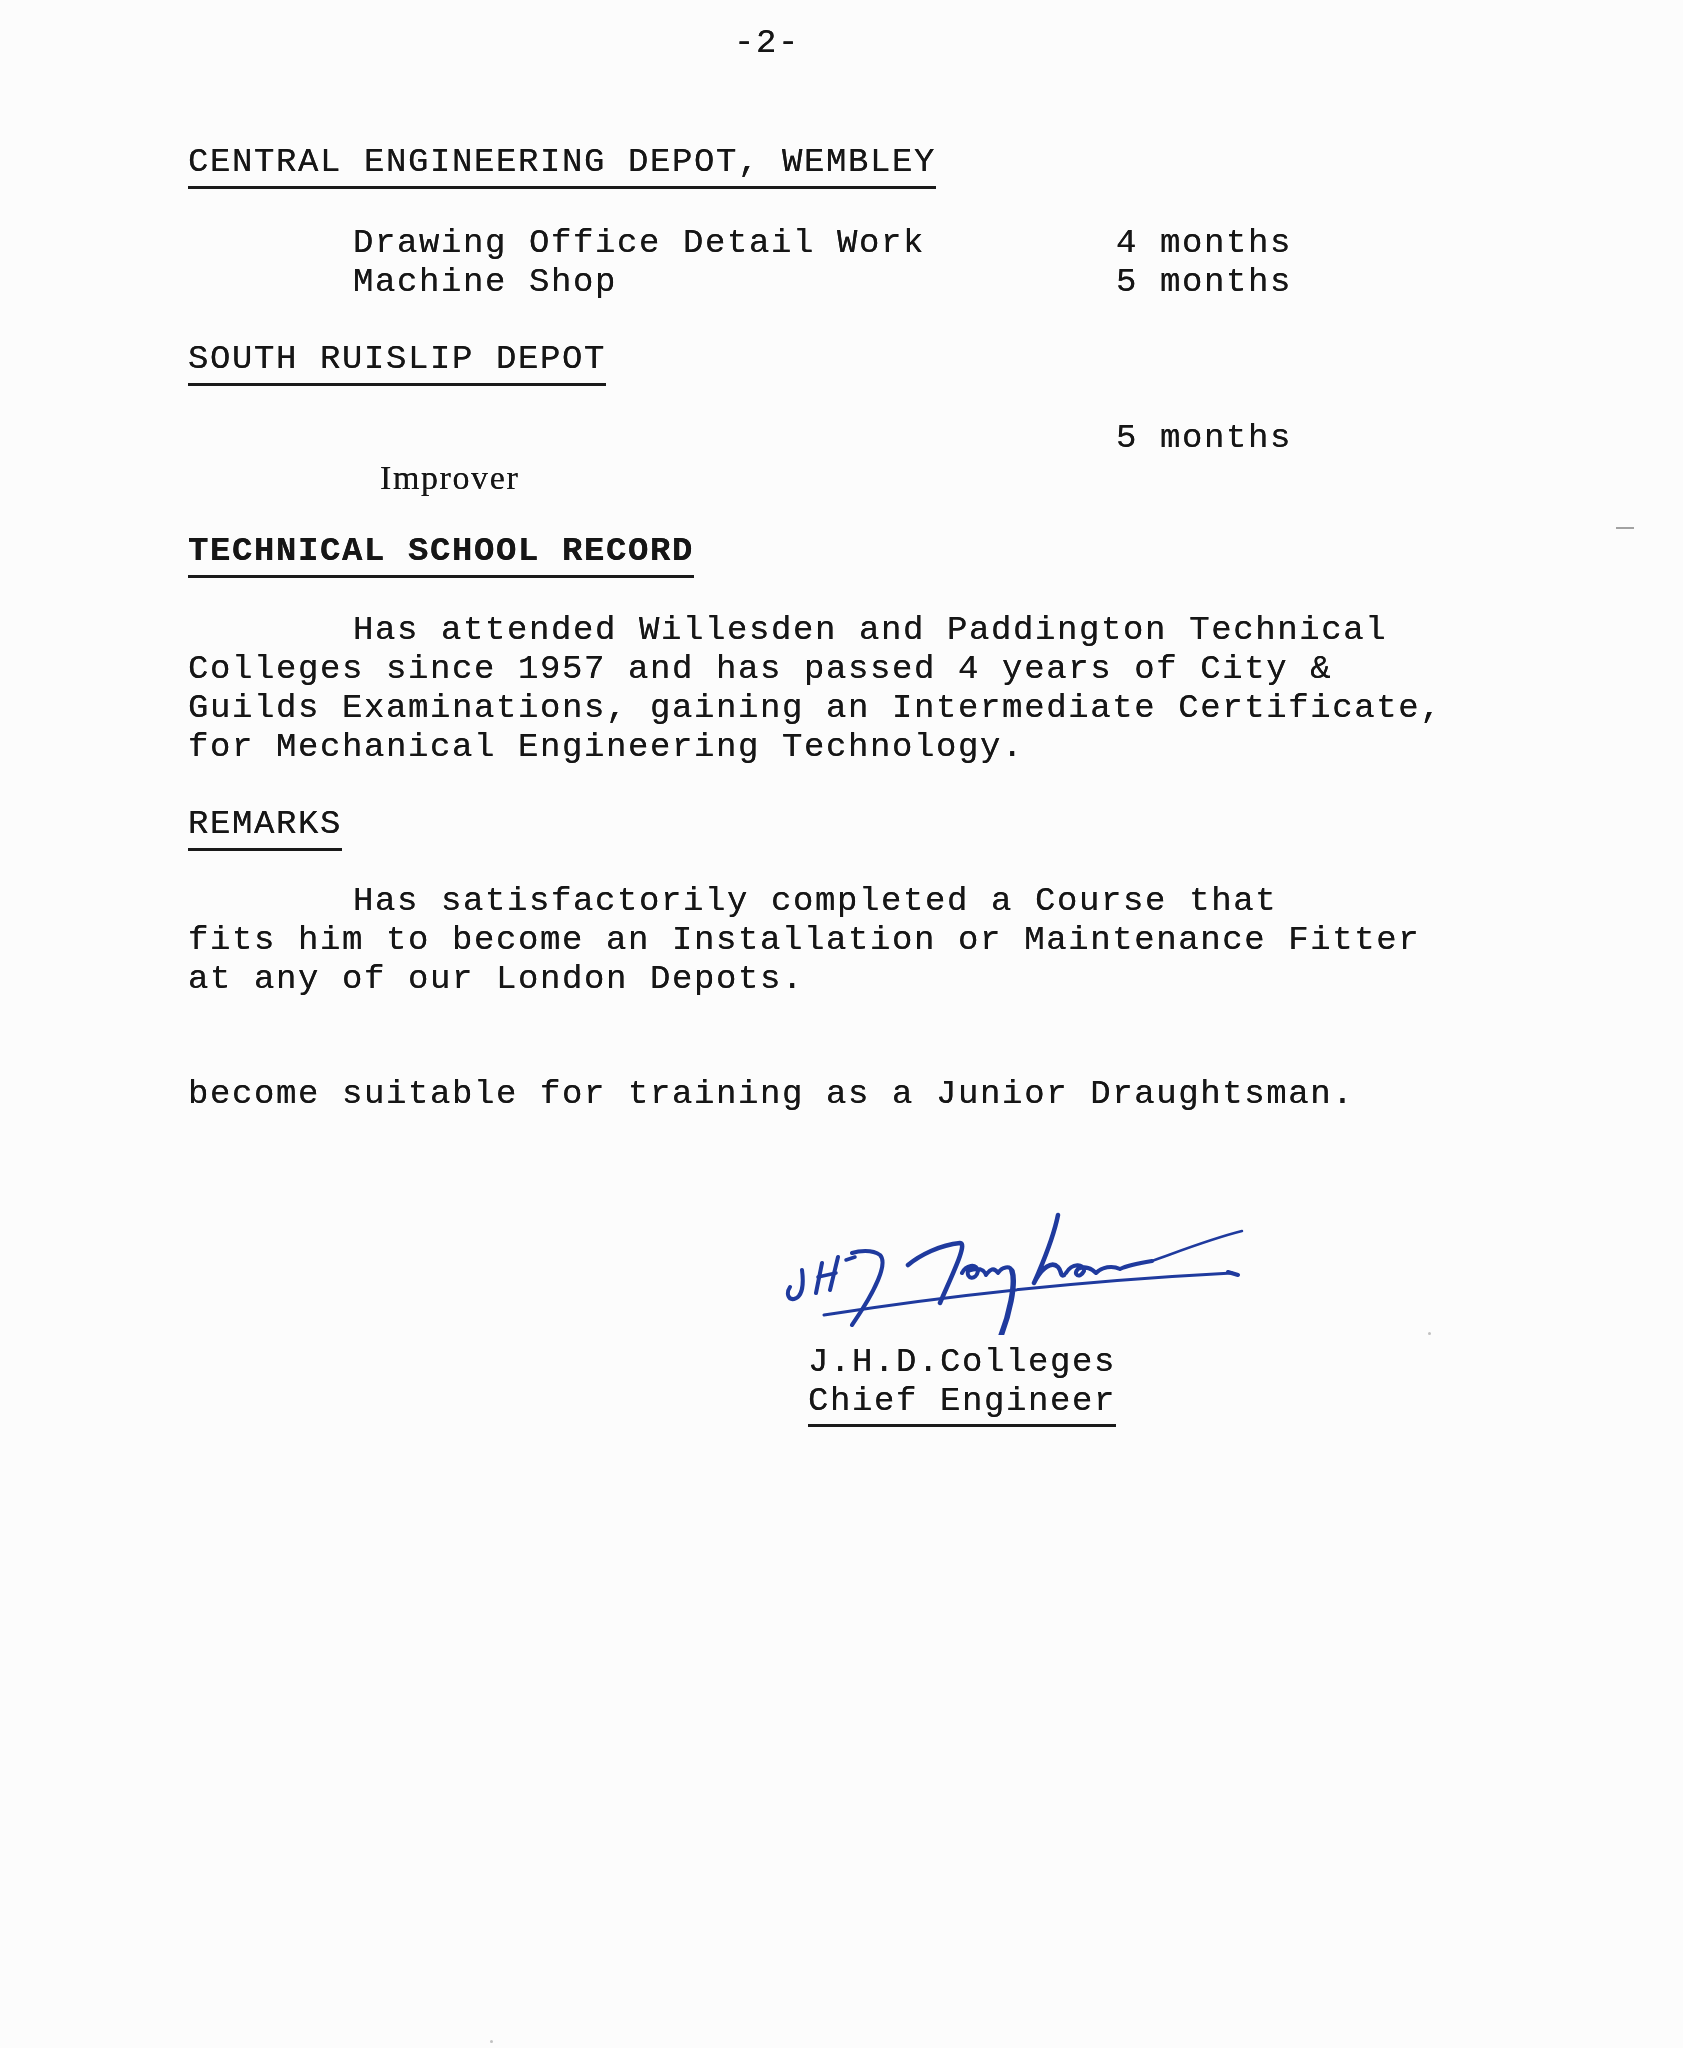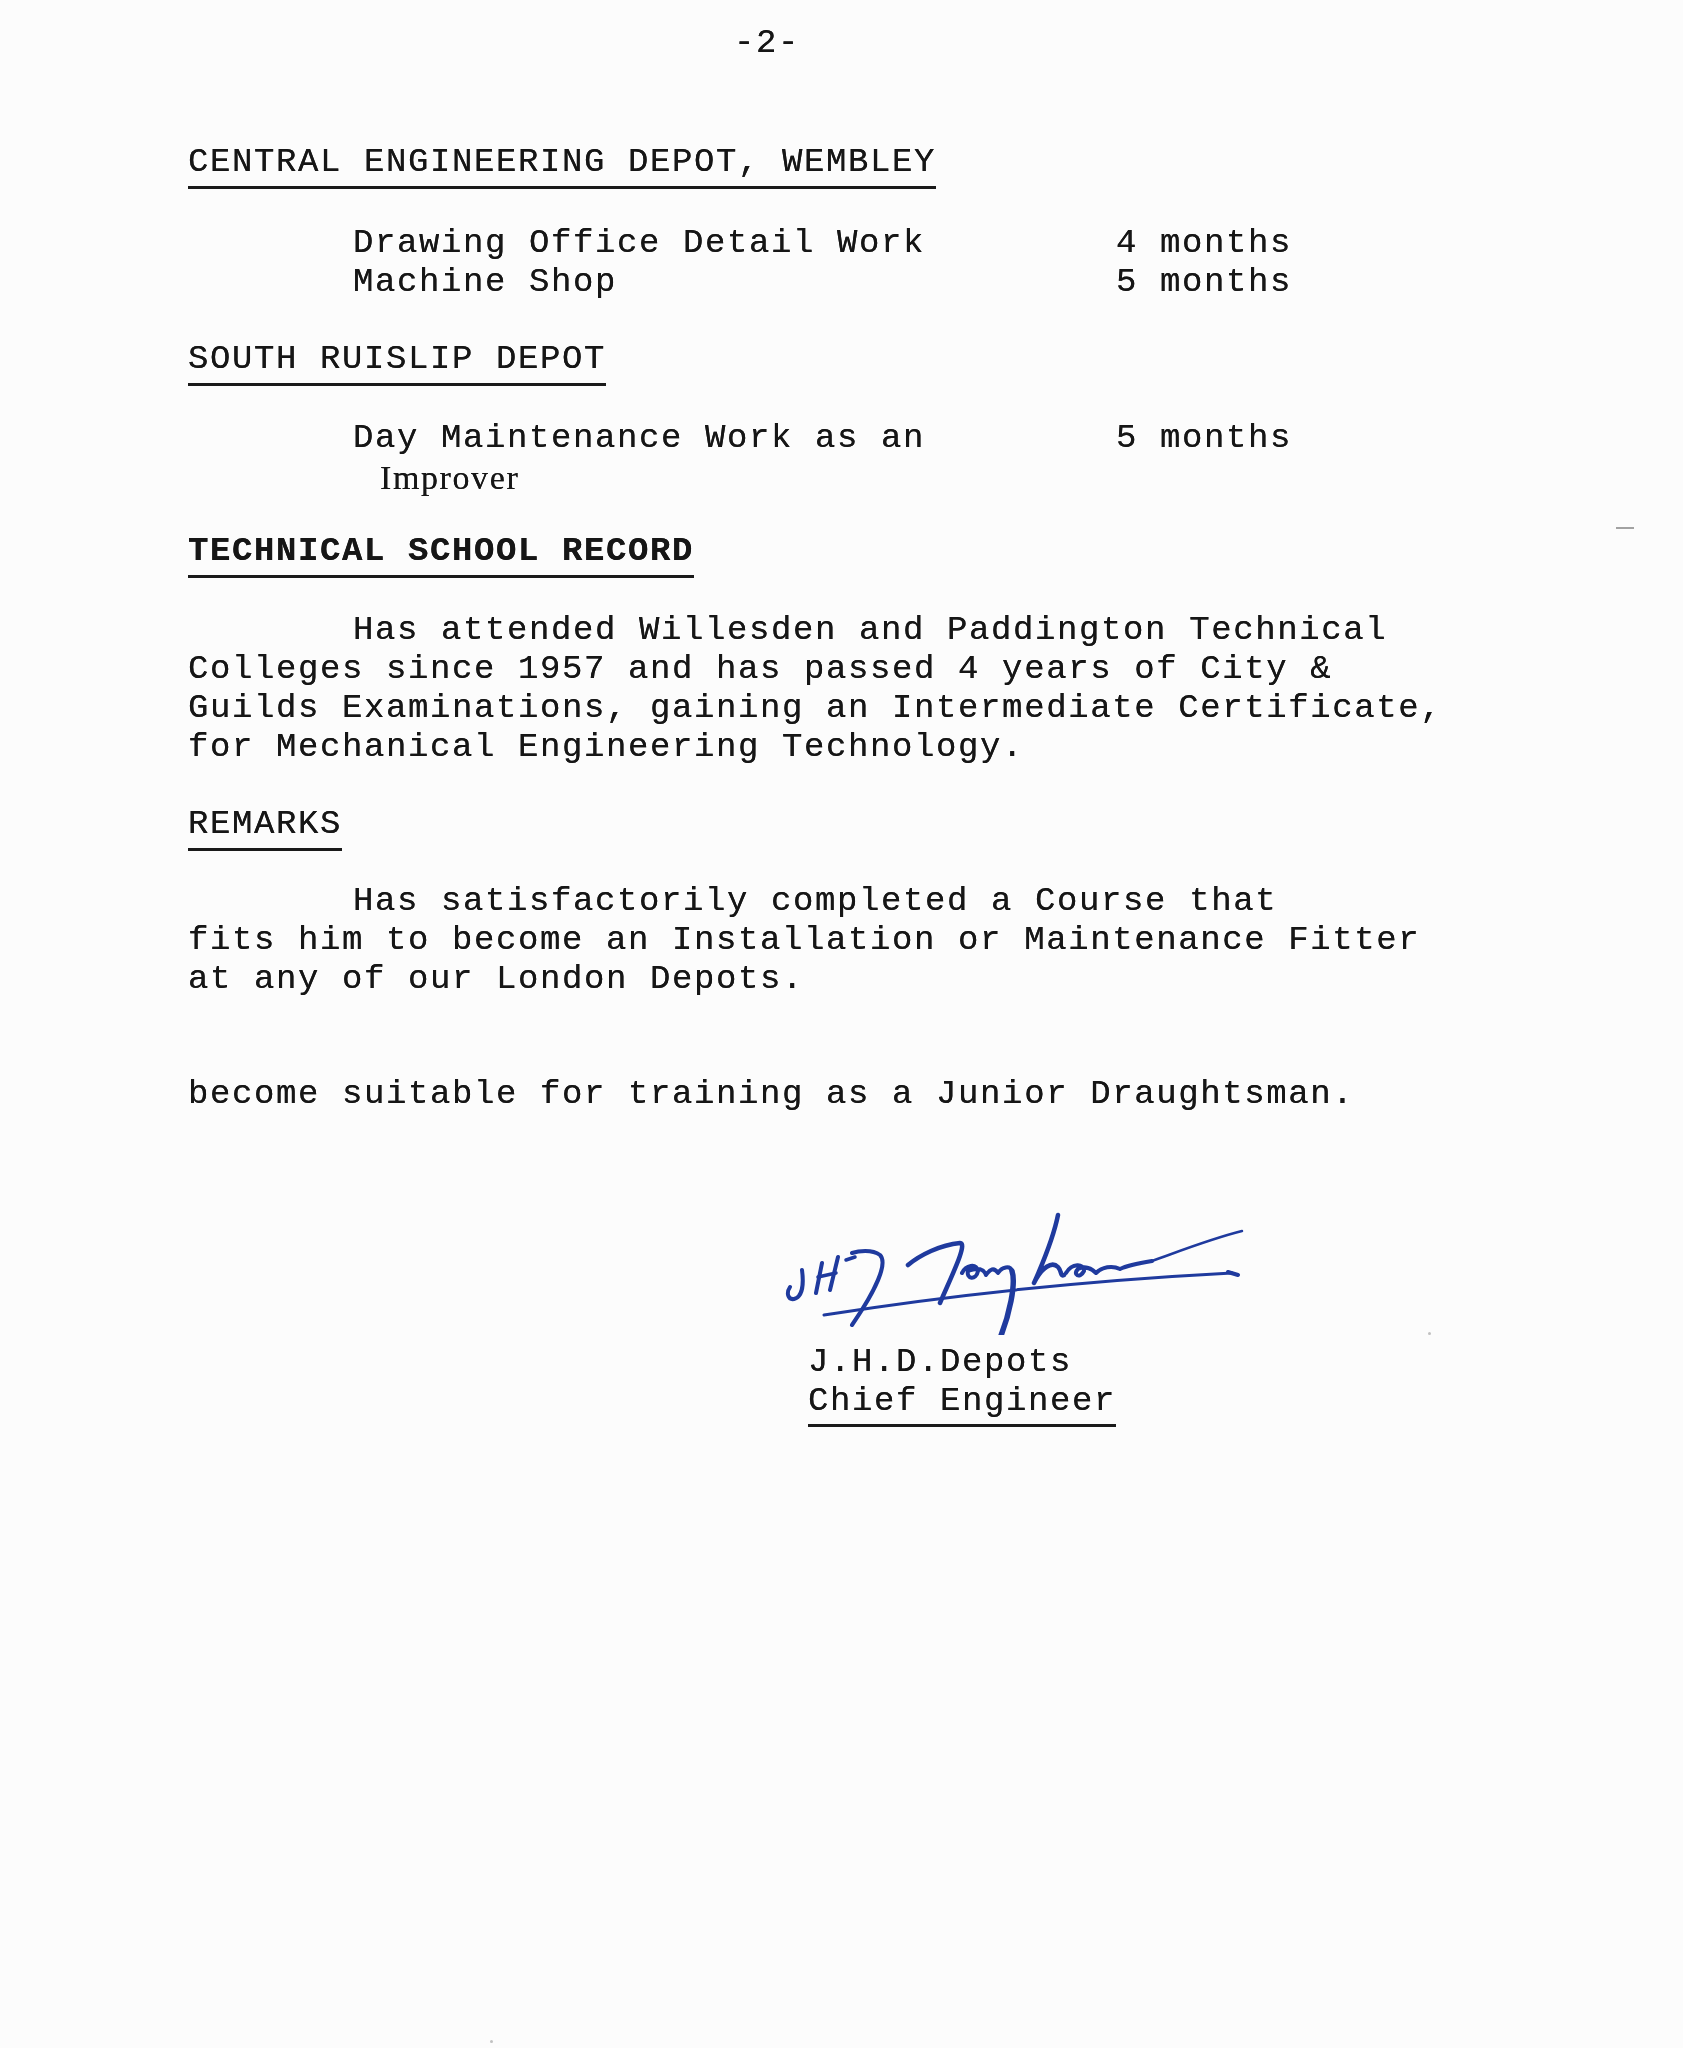--- a/index.html
+++ b/index.html
@@ -106,21 +106,20 @@
 
   <div class="typed page-number">-2-</div>
 
   <div class="typed heading h-central">CENTRAL ENGINEERING DEPOT, WEMBLEY</div>
   <div class="typed line item-left r1">Drawing Office Detail Work</div>
   <div class="typed line item-right r1">4 months</div>
   <div class="typed line item-left r2">Machine Shop</div>
   <div class="typed line item-right r2">5 months</div>
 
   <div class="typed heading h-ruislip">SOUTH RUISLIP DEPOT</div>
-  <div class="typed line item-left r3">Day Maintenance Work as an</div>
   <div class="typed line r3b">Improver</div>
   <div class="typed line item-right r3">5 months</div>
 
   <div class="margin-mark"></div>
 
   <div class="typed heading bold h-tech">TECHNICAL SCHOOL RECORD</div>
   <div class="typed line para-indent t1">Has attended Willesden and Paddington Technical</div>
   <div class="typed line para-line t2">Colleges since 1957 and has passed 4 years of City &amp;</div>
   <div class="typed line para-line t3">Guilds Examinations, gaining an Intermediate Certificate,</div>
   <div class="typed line para-line t4">for Mechanical Engineering Technology.</div>
@@ -152,18 +151,18 @@
       <path d="M278 40 C274 60, 262 90, 254 108 C262 92, 272 86, 278 92 C282 96, 280 102, 284 100" stroke-width="4.5"></path>
 
       <path d="M286 98 C292 88, 304 88, 304 96 C300 104, 292 100, 298 94 C306 90, 312 94, 316 98 C322 92, 332 90, 340 94 C348 90, 360 88, 372 86" stroke-width="4"></path>
 
       <path d="M372 86 C400 76, 430 64, 462 56" stroke-width="2.5"></path>
 
       <path d="M44 140 C120 128, 260 108, 452 98" stroke-width="3"></path>
       <path d="M448 97 L458 100" stroke-width="4"></path>
     </g>
   </svg>
-  <div class="typed sig-name">J.H.D.Depots</div>
+  <div class="typed sig-name">J.H.D.Colleges</div>
   <div class="typed sig-title">Chief Engineer</div>
 
   <div class="speck" style="left:1428px; top:1332px;"></div>
   <div class="speck" style="left:490px; top:2040px;"></div>
 </div>
 
 </body></html>

